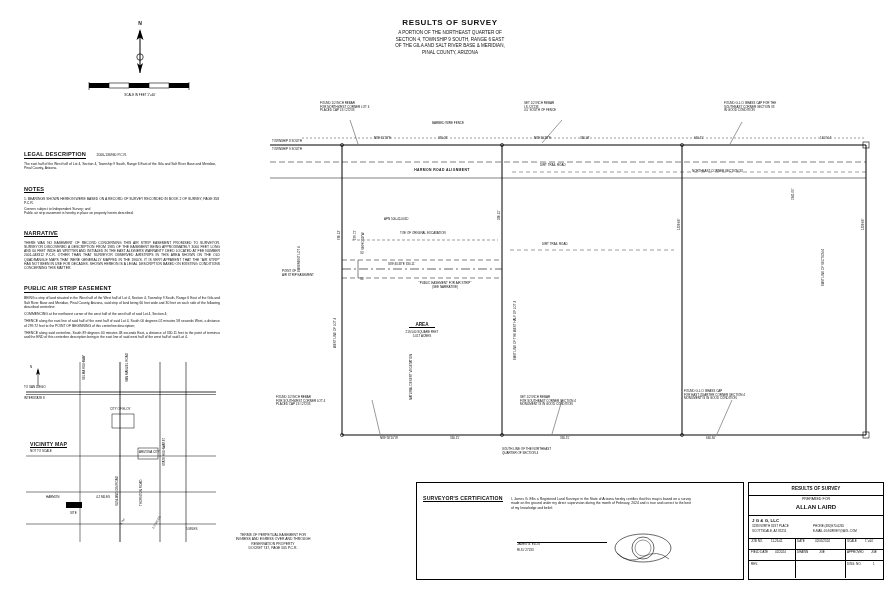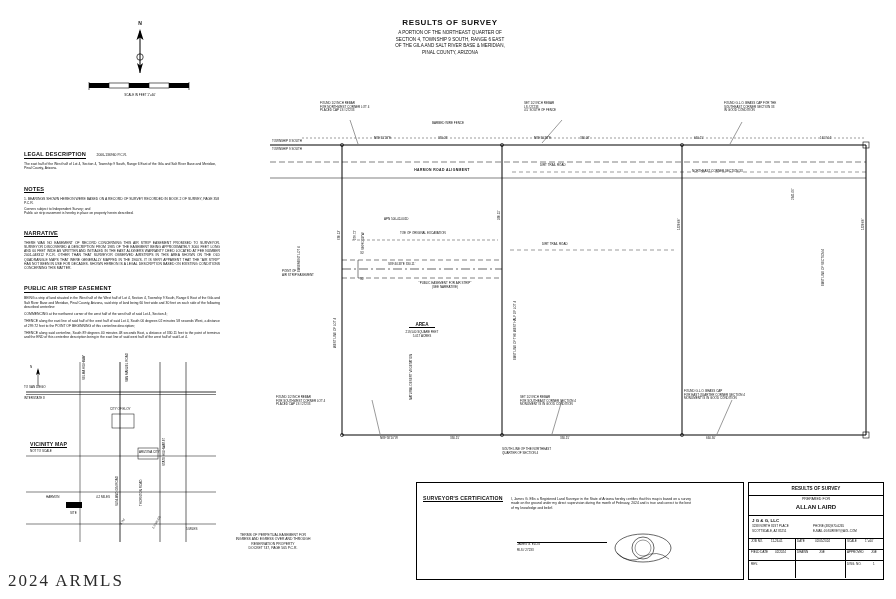--- a/index.html
+++ b/index.html
@@ -301,14 +301,13 @@
     <div class="mini abs" style="left:48px;top:68px;">DRAWN</div>
     <div class="mini abs" style="left:70px;top:68px;">JGE</div>
     <div class="mini abs" style="left:98px;top:68px;">APPROVED</div>
     <div class="mini abs" style="left:122px;top:68px;">JGE</div>
 
     <div class="mini abs" style="left:2px;top:80px;">REV.</div>
     <div class="mini abs" style="left:98px;top:80px;">DWG. NO.</div>
     <div class="mini abs" style="left:124px;top:80px;">1</div>
   </div>
 
-  <div class="wm">2024 ARMLS</div>
 </div>
 
 </body></html>

